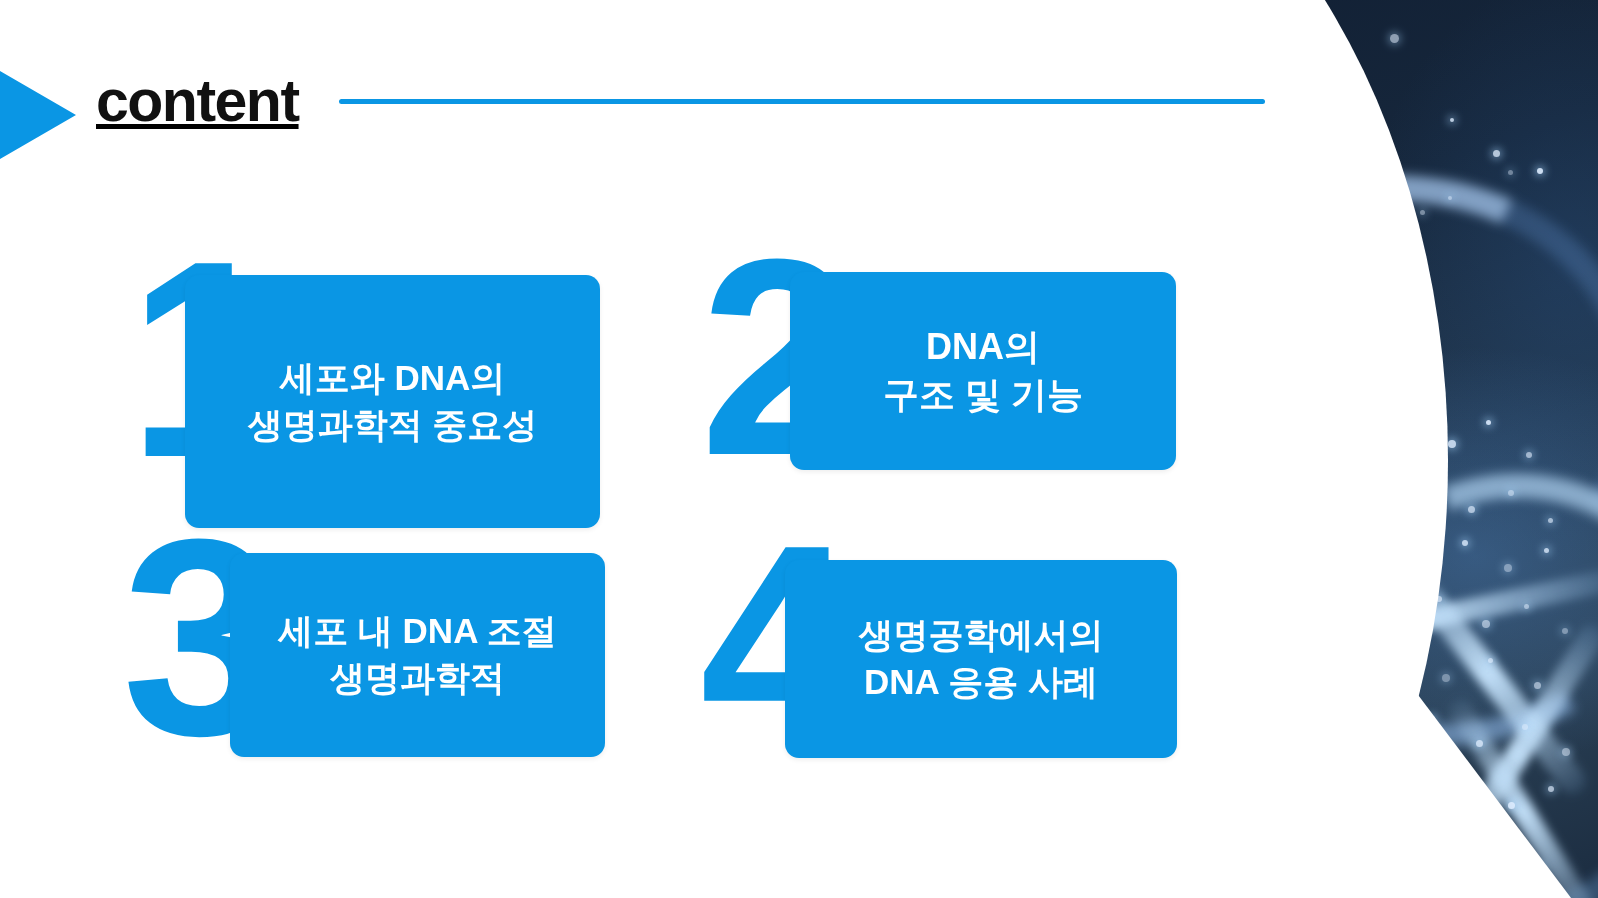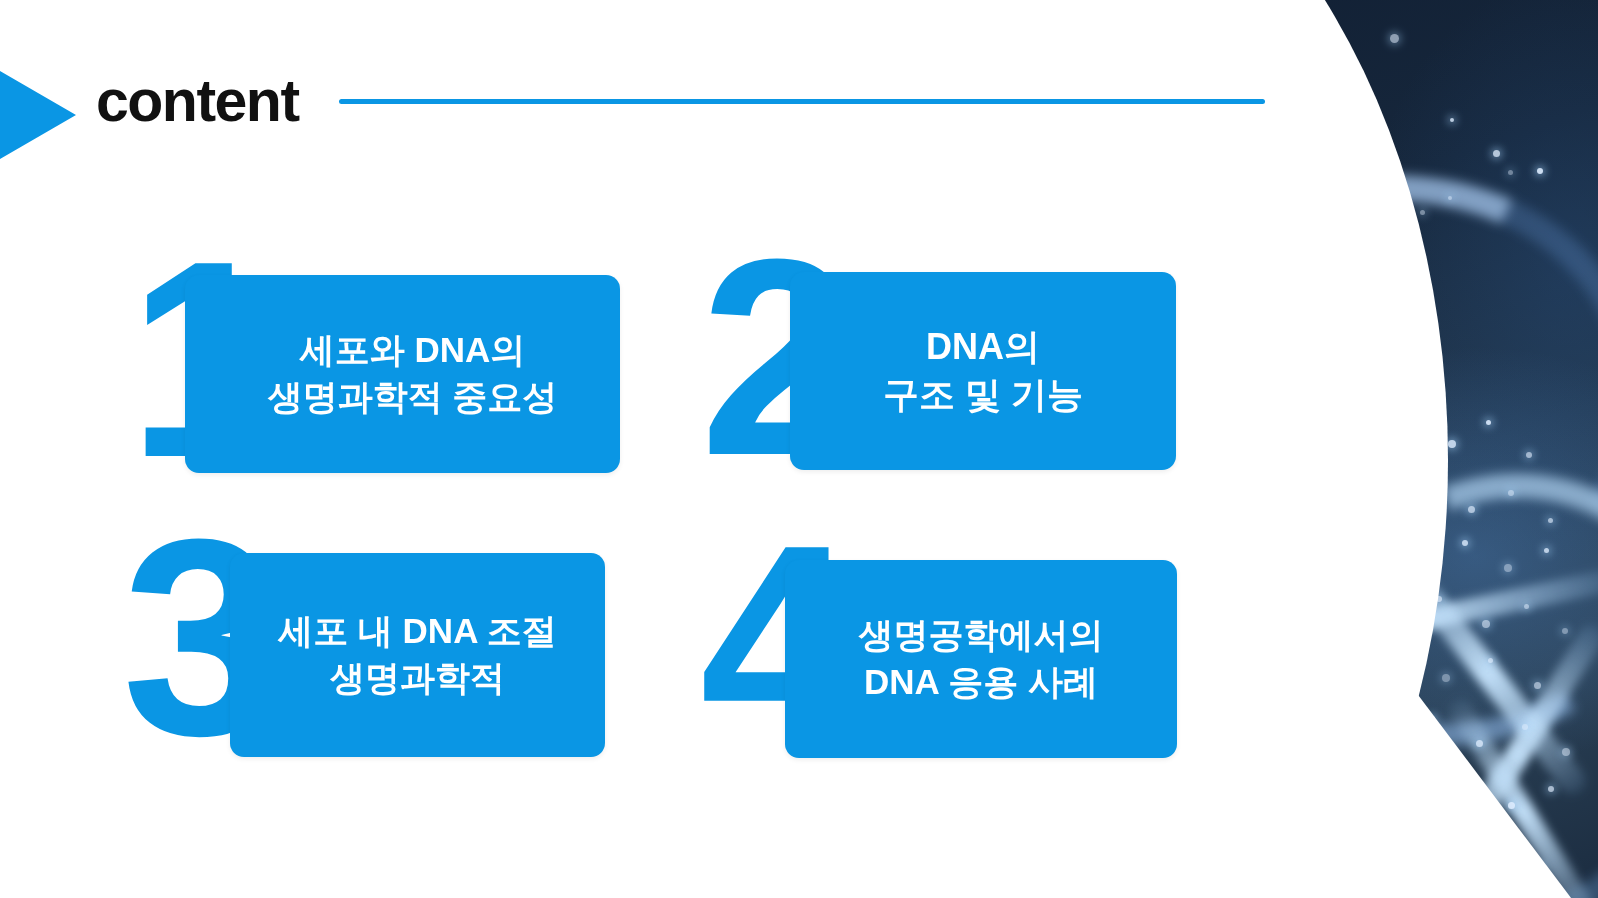--- a/index.html
+++ b/index.html
@@ -121,20 +121,21 @@
   }
 
   
   .title-row {
     position: absolute;
     left: 96px;
     top: 72px;
     display: flex;
     align-items: center;
     z-index: 5;
+    text-decoration: underline;
   }
   .title-text {
     font-size: 59px;
     font-weight: 700;
     letter-spacing: -1.5px;
     color: #111111;
     line-height: 1;
     white-space: nowrap;
   }
   .title-rule {
@@ -176,21 +177,21 @@
     font-size: 35px;
     line-height: 1.34;
     text-align: center;
     white-space: pre-line;
     padding: 0 14px;
   }
 
   
   #group-1 { left: 0; top: 0; }
   #group-1 .big-num { left: 128px; top: 250px; }
-  #group-1 .card-box { left: 185px; top: 275px; width: 415px; height: 198px; padding-left: 20px; }
+  #group-1 .card-box { left: 185px; top: 275px; width: 415px; height: 253px; }
 
   #group-2 { left: 0; top: 0; }
   #group-2 .big-num { left: 700px; top: 248px; }
   #group-2 .card-box { left: 790px; top: 272px; width: 386px; height: 198px; }
   #group-2 .card-label { font-size: 36px; }
 
   #group-3 { left: 0; top: 0; }
   #group-3 .big-num { left: 122px; top: 528px; }
   #group-3 .card-box { left: 230px; top: 553px; width: 375px; height: 204px; }
 

